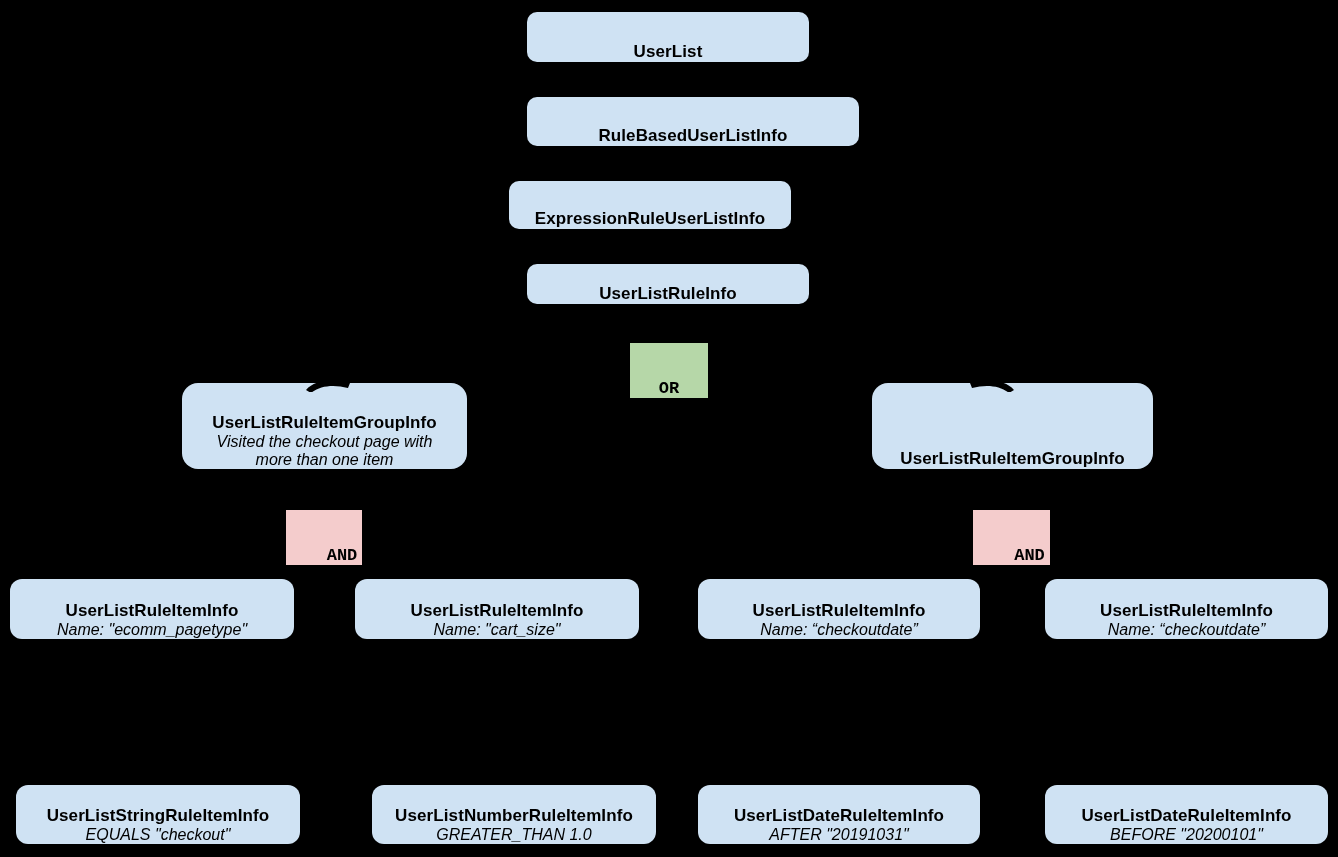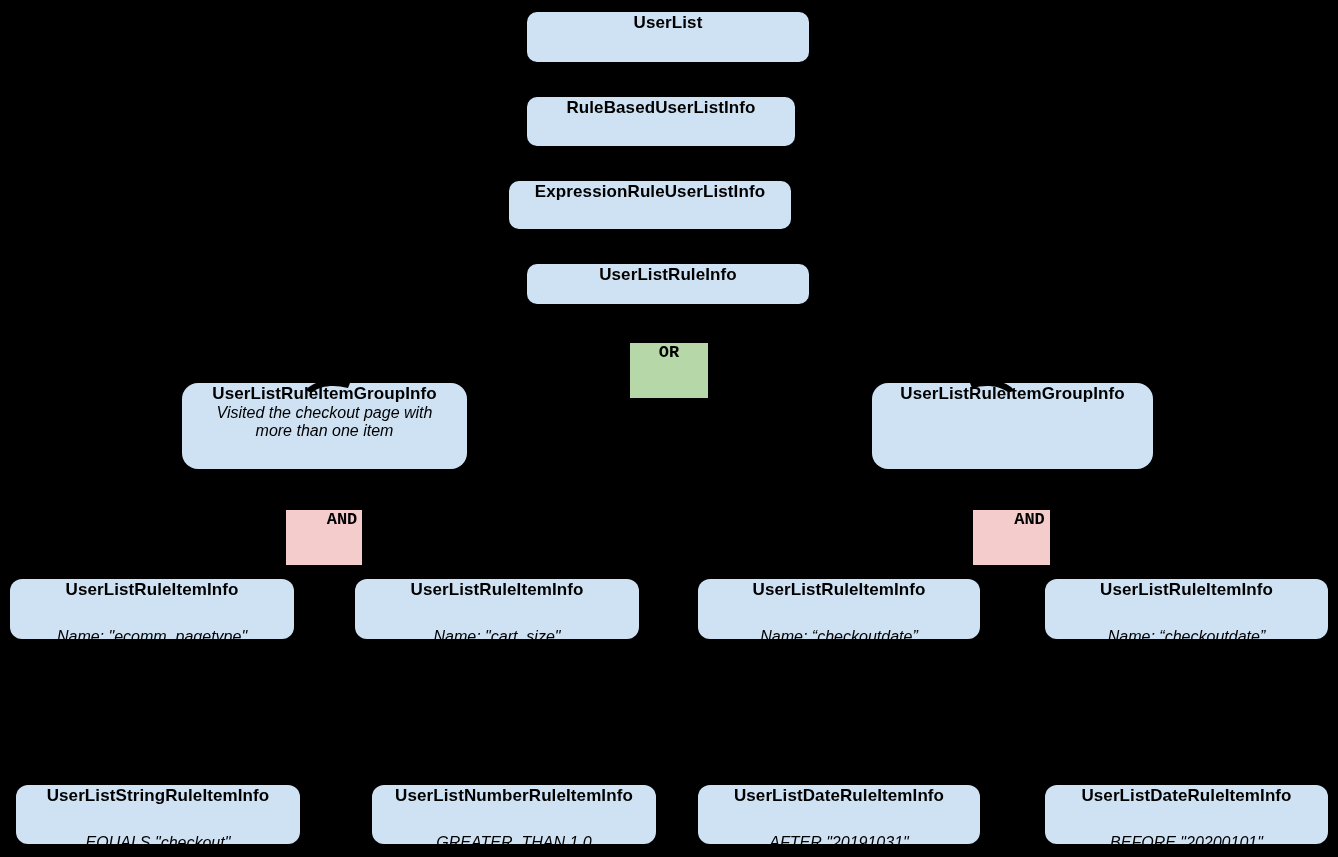--- a/index.html
+++ b/index.html
@@ -10,29 +10,29 @@
     background: var(--background, #000000);
     font-family: "Liberation Sans", "DejaVu Sans", sans-serif;
     color: var(--text, #000000);
     overflow: hidden;
   }
   .node {
     position: absolute;
     display: flex;
     flex-direction: column;
     align-items: center;
-    justify-content: flex-start;
+    justify-content: flex-end;
     text-align: center;
     box-sizing: border-box;
   }
   .blue  { background: var(--class-fill, #cfe2f3); }
   .green { background: var(--or-fill, #b6d7a8); }
   .pink  { background: var(--and-fill, #f4cccc); padding-left: 36px; }
   .r10 { border-radius: 10px; }
-  .r12 { border-radius: 12px; gap: 28px; }
+  .r12 { border-radius: 12px; }
   .r16 { border-radius: 16px; }
   .title {
     font-weight: bold;
     font-size: 17px;
     line-height: 21px;
     letter-spacing: 0.1px;
   }
   .op-label {
     font-weight: bold;
     font-size: 17px;
@@ -55,21 +55,21 @@
 </style>
 </head>
 <body>
 
 <div id="canvas">
 
   <div class="node blue r10" style="left:527px;top:12px;width:282px;height:50px">
     <div class="title">UserList</div>
   </div>
 
-  <div class="node blue r10" style="left:527px;top:97px;width:268px;height:49px">
+  <div class="node blue r10" style="left:527px;top:97px;width:332px;height:49px">
     <div class="title">RuleBasedUserListInfo</div>
   </div>
 
   <div class="node blue r10" style="left:509px;top:181px;width:282px;height:48px">
     <div class="title">ExpressionRuleUserListInfo</div>
   </div>
 
   <div class="node blue r10" style="left:527px;top:264px;width:282px;height:40px">
     <div class="title">UserListRuleInfo</div>
   </div>

